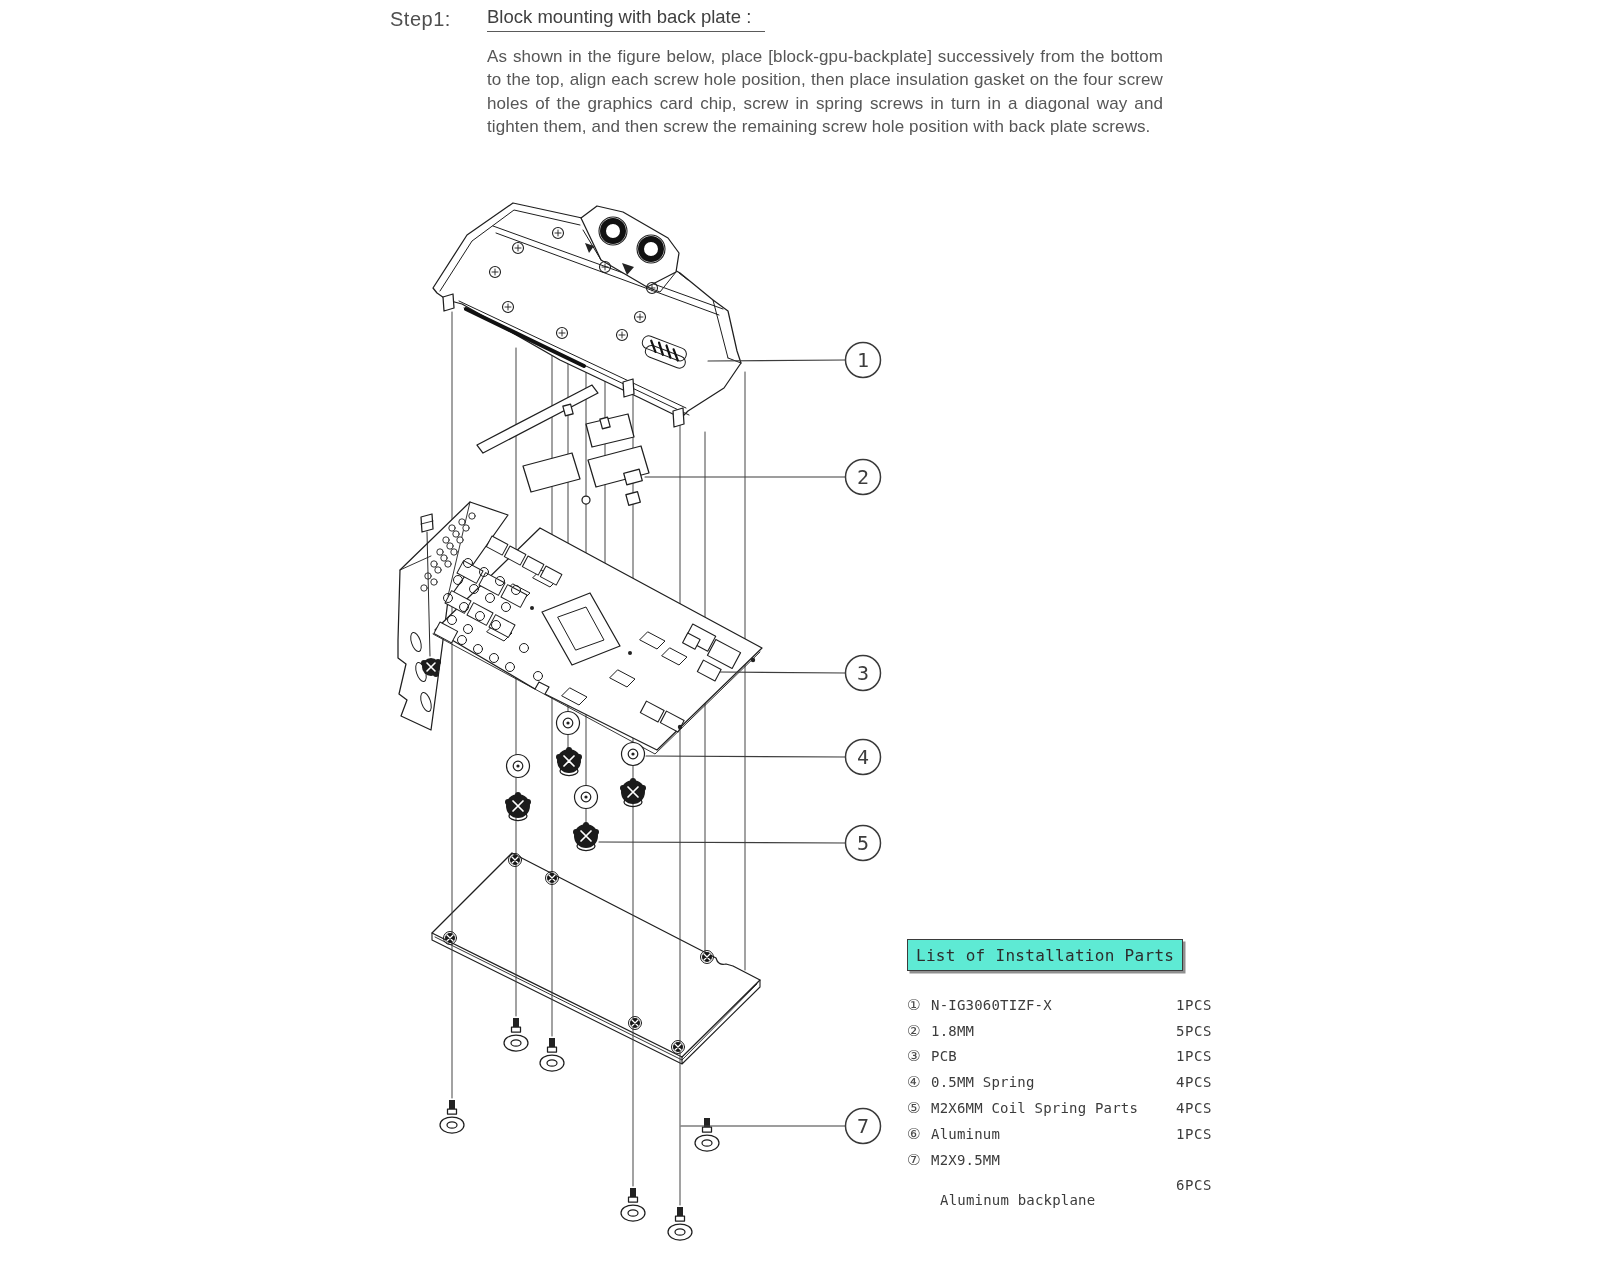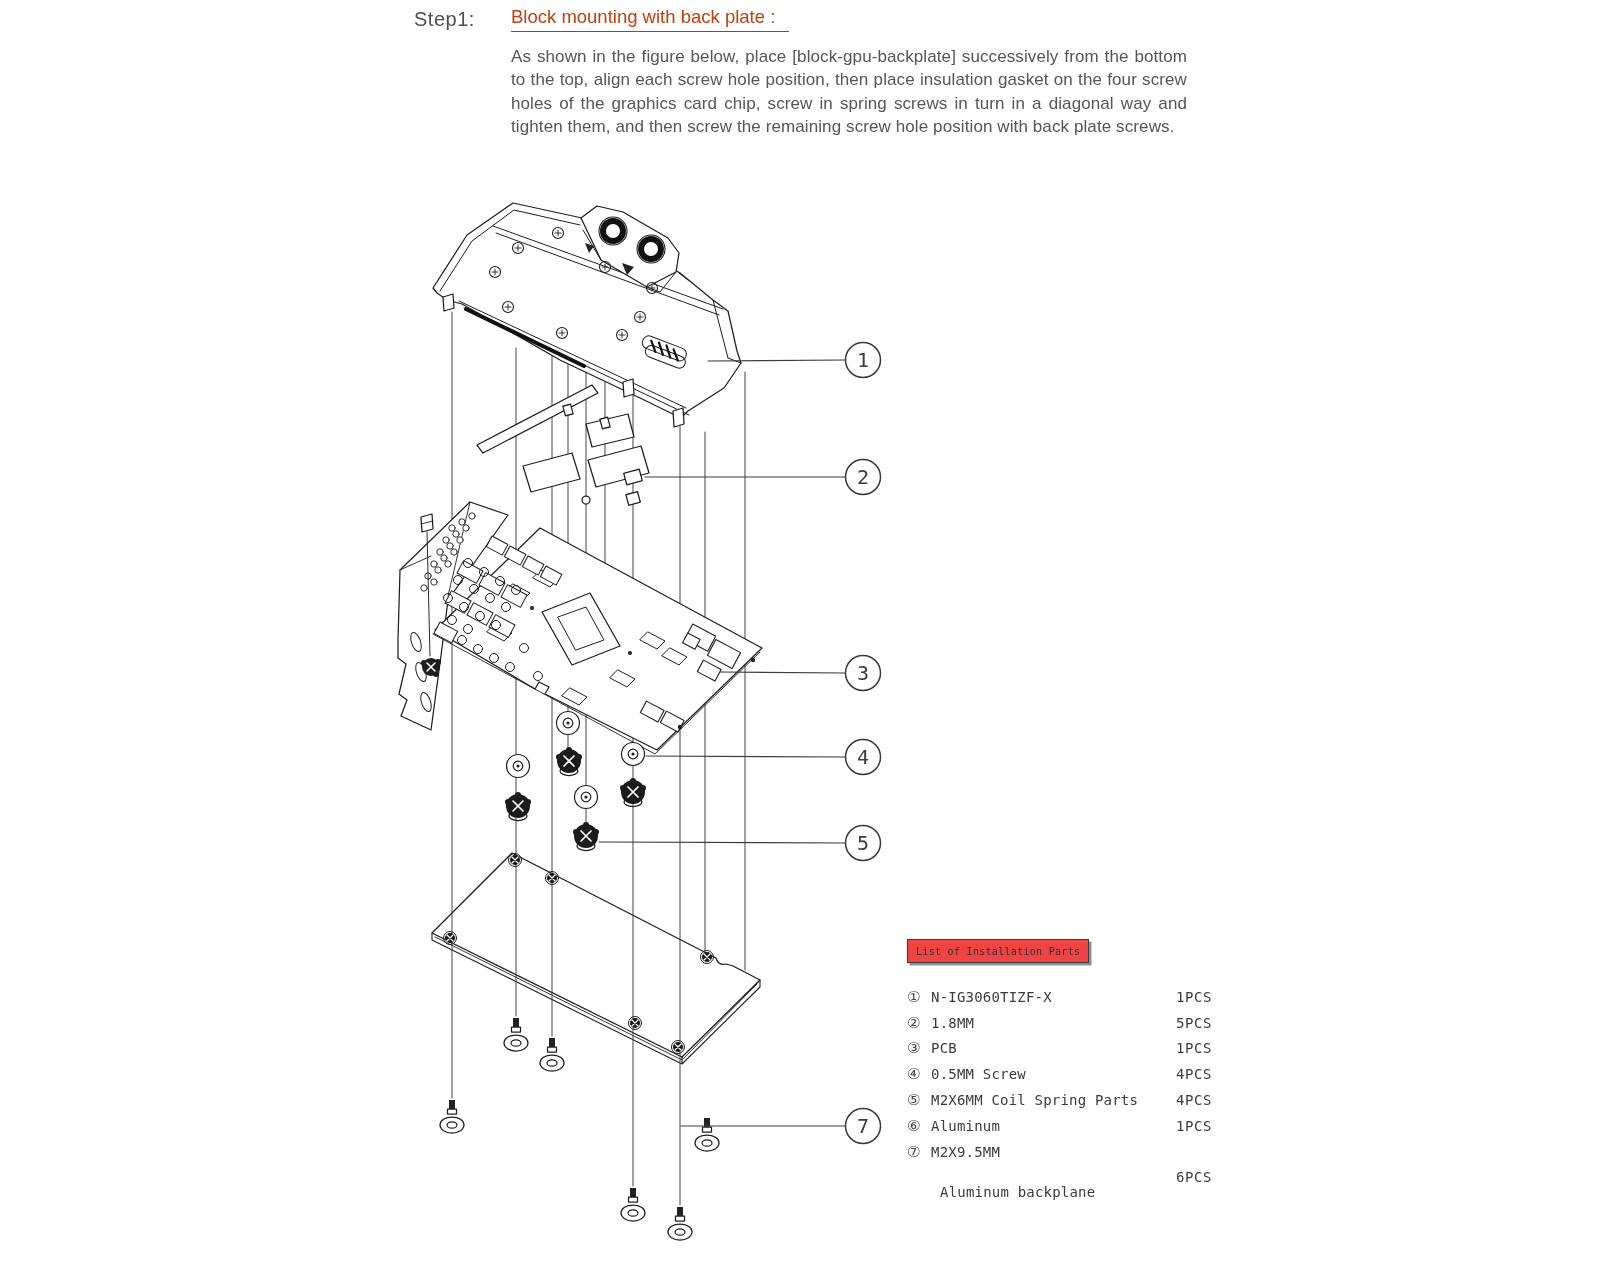--- a/index.html
+++ b/index.html
@@ -1,33 +1,33 @@
 <!DOCTYPE html>
 <html><head>
 <meta charset="utf-8">
 <style>
   html,body{margin:0;padding:0;background:#fff;}
   .page{position:relative;width:1600px;height:1280px;background:#ffffff;overflow:hidden;
         font-family:"Liberation Sans",sans-serif;}
   
-  .step-block{position:absolute;left:414px;top:6px;display:flex;}
+  .step-block{position:absolute;left:390px;top:6px;display:flex;}
   .step-label{font-size:20px;color:#4f4f4f;width:97px;letter-spacing:0.5px;padding-top:2px;}
   .step-text{width:676px;}
-  .step-heading{display:inline-block;font-size:18.5px;color:#c2410c;
+  .step-heading{display:inline-block;font-size:18.5px;color:#404040;
                 border-bottom:1.4px solid #5a5a5a;padding:0 14px 3px 0;margin-bottom:3px;}
   .step-body{margin:10px 0 0;font-size:17px;line-height:23.4px;color:#565656;
              text-align:justify;letter-spacing:0.1px;}
   
   .diagram{position:absolute;left:0;top:0;}
   
   .parts-panel{position:absolute;left:893px;top:939px;width:330px;
                font-family:"DejaVu Sans Mono","DejaVu Sans",monospace;}
   .parts-title-box{display:inline-block;margin-left:14px;border:1.6px solid #3b3b3b;
-                   box-shadow:2.5px 2.5px 0 #8f8f8f;background:#ef4444;
-                   padding:6px 8px 5px;font-size:10px;letter-spacing:0.3px;color:#2d2d2d;}
+                   box-shadow:2.5px 2.5px 0 #8f8f8f;background:#5eead4;
+                   padding:6px 8px 5px;font-size:16px;letter-spacing:0.3px;color:#2d2d2d;}
   .parts-rows{margin-top:21px;}
   .parts-row{display:flex;align-items:center;height:25.8px;width:305px;
              padding-left:14px;font-size:14px;color:#3c3c3c;}
   .p-num{width:24px;font-size:15px;color:#4a4a4a;}
   .p-name{flex:1;letter-spacing:0.2px;white-space:nowrap;}
   .p-qty{letter-spacing:0.6px;}
   .parts-row.indent .p-name{padding-left:9px;margin-top:29px;}
 </style>
 </head>
 <body>
@@ -459,21 +459,21 @@
         <span class="p-name">1.8MM</span>
         <span class="p-qty">5PCS</span>
       </div>
       <div class="parts-row">
         <span class="p-num">③</span>
         <span class="p-name">PCB</span>
         <span class="p-qty">1PCS</span>
       </div>
       <div class="parts-row">
         <span class="p-num">④</span>
-        <span class="p-name">0.5MM Screw</span>
+        <span class="p-name">0.5MM Spring</span>
         <span class="p-qty">4PCS</span>
       </div>
       <div class="parts-row">
         <span class="p-num">⑤</span>
         <span class="p-name">M2X6MM Coil Spring Parts</span>
         <span class="p-qty">4PCS</span>
       </div>
       <div class="parts-row">
         <span class="p-num">⑥</span>
         <span class="p-name">Aluminum</span>

